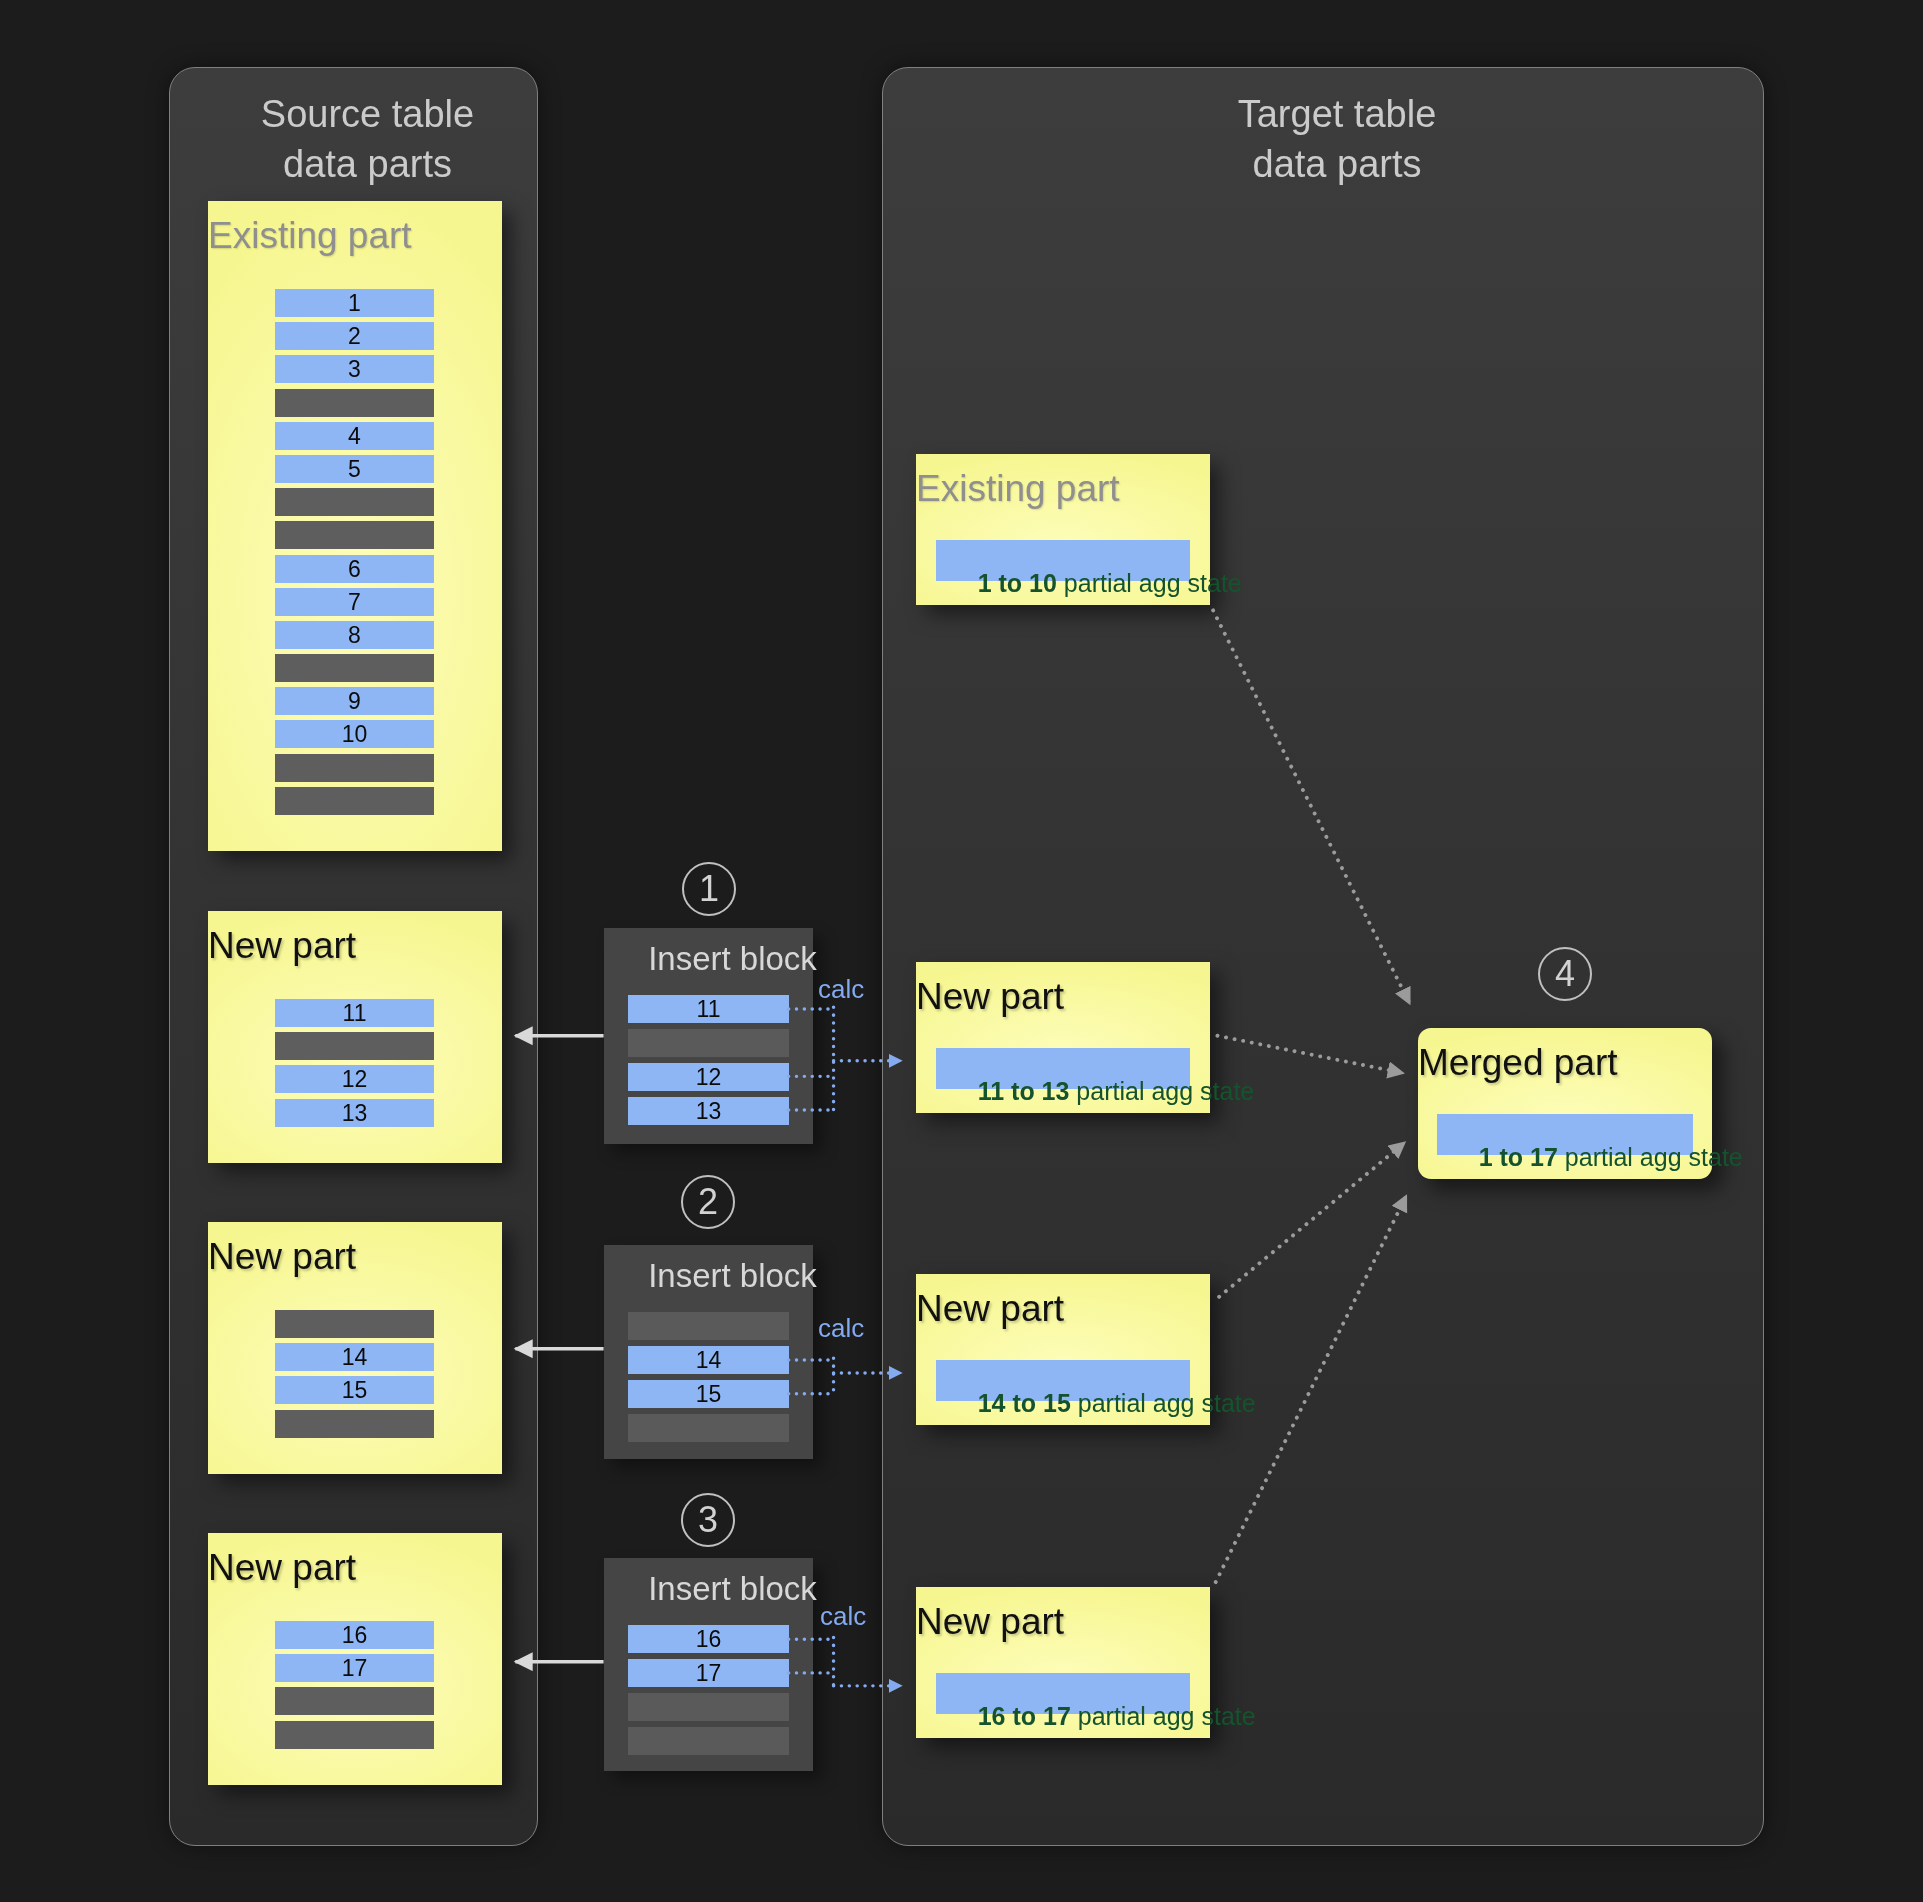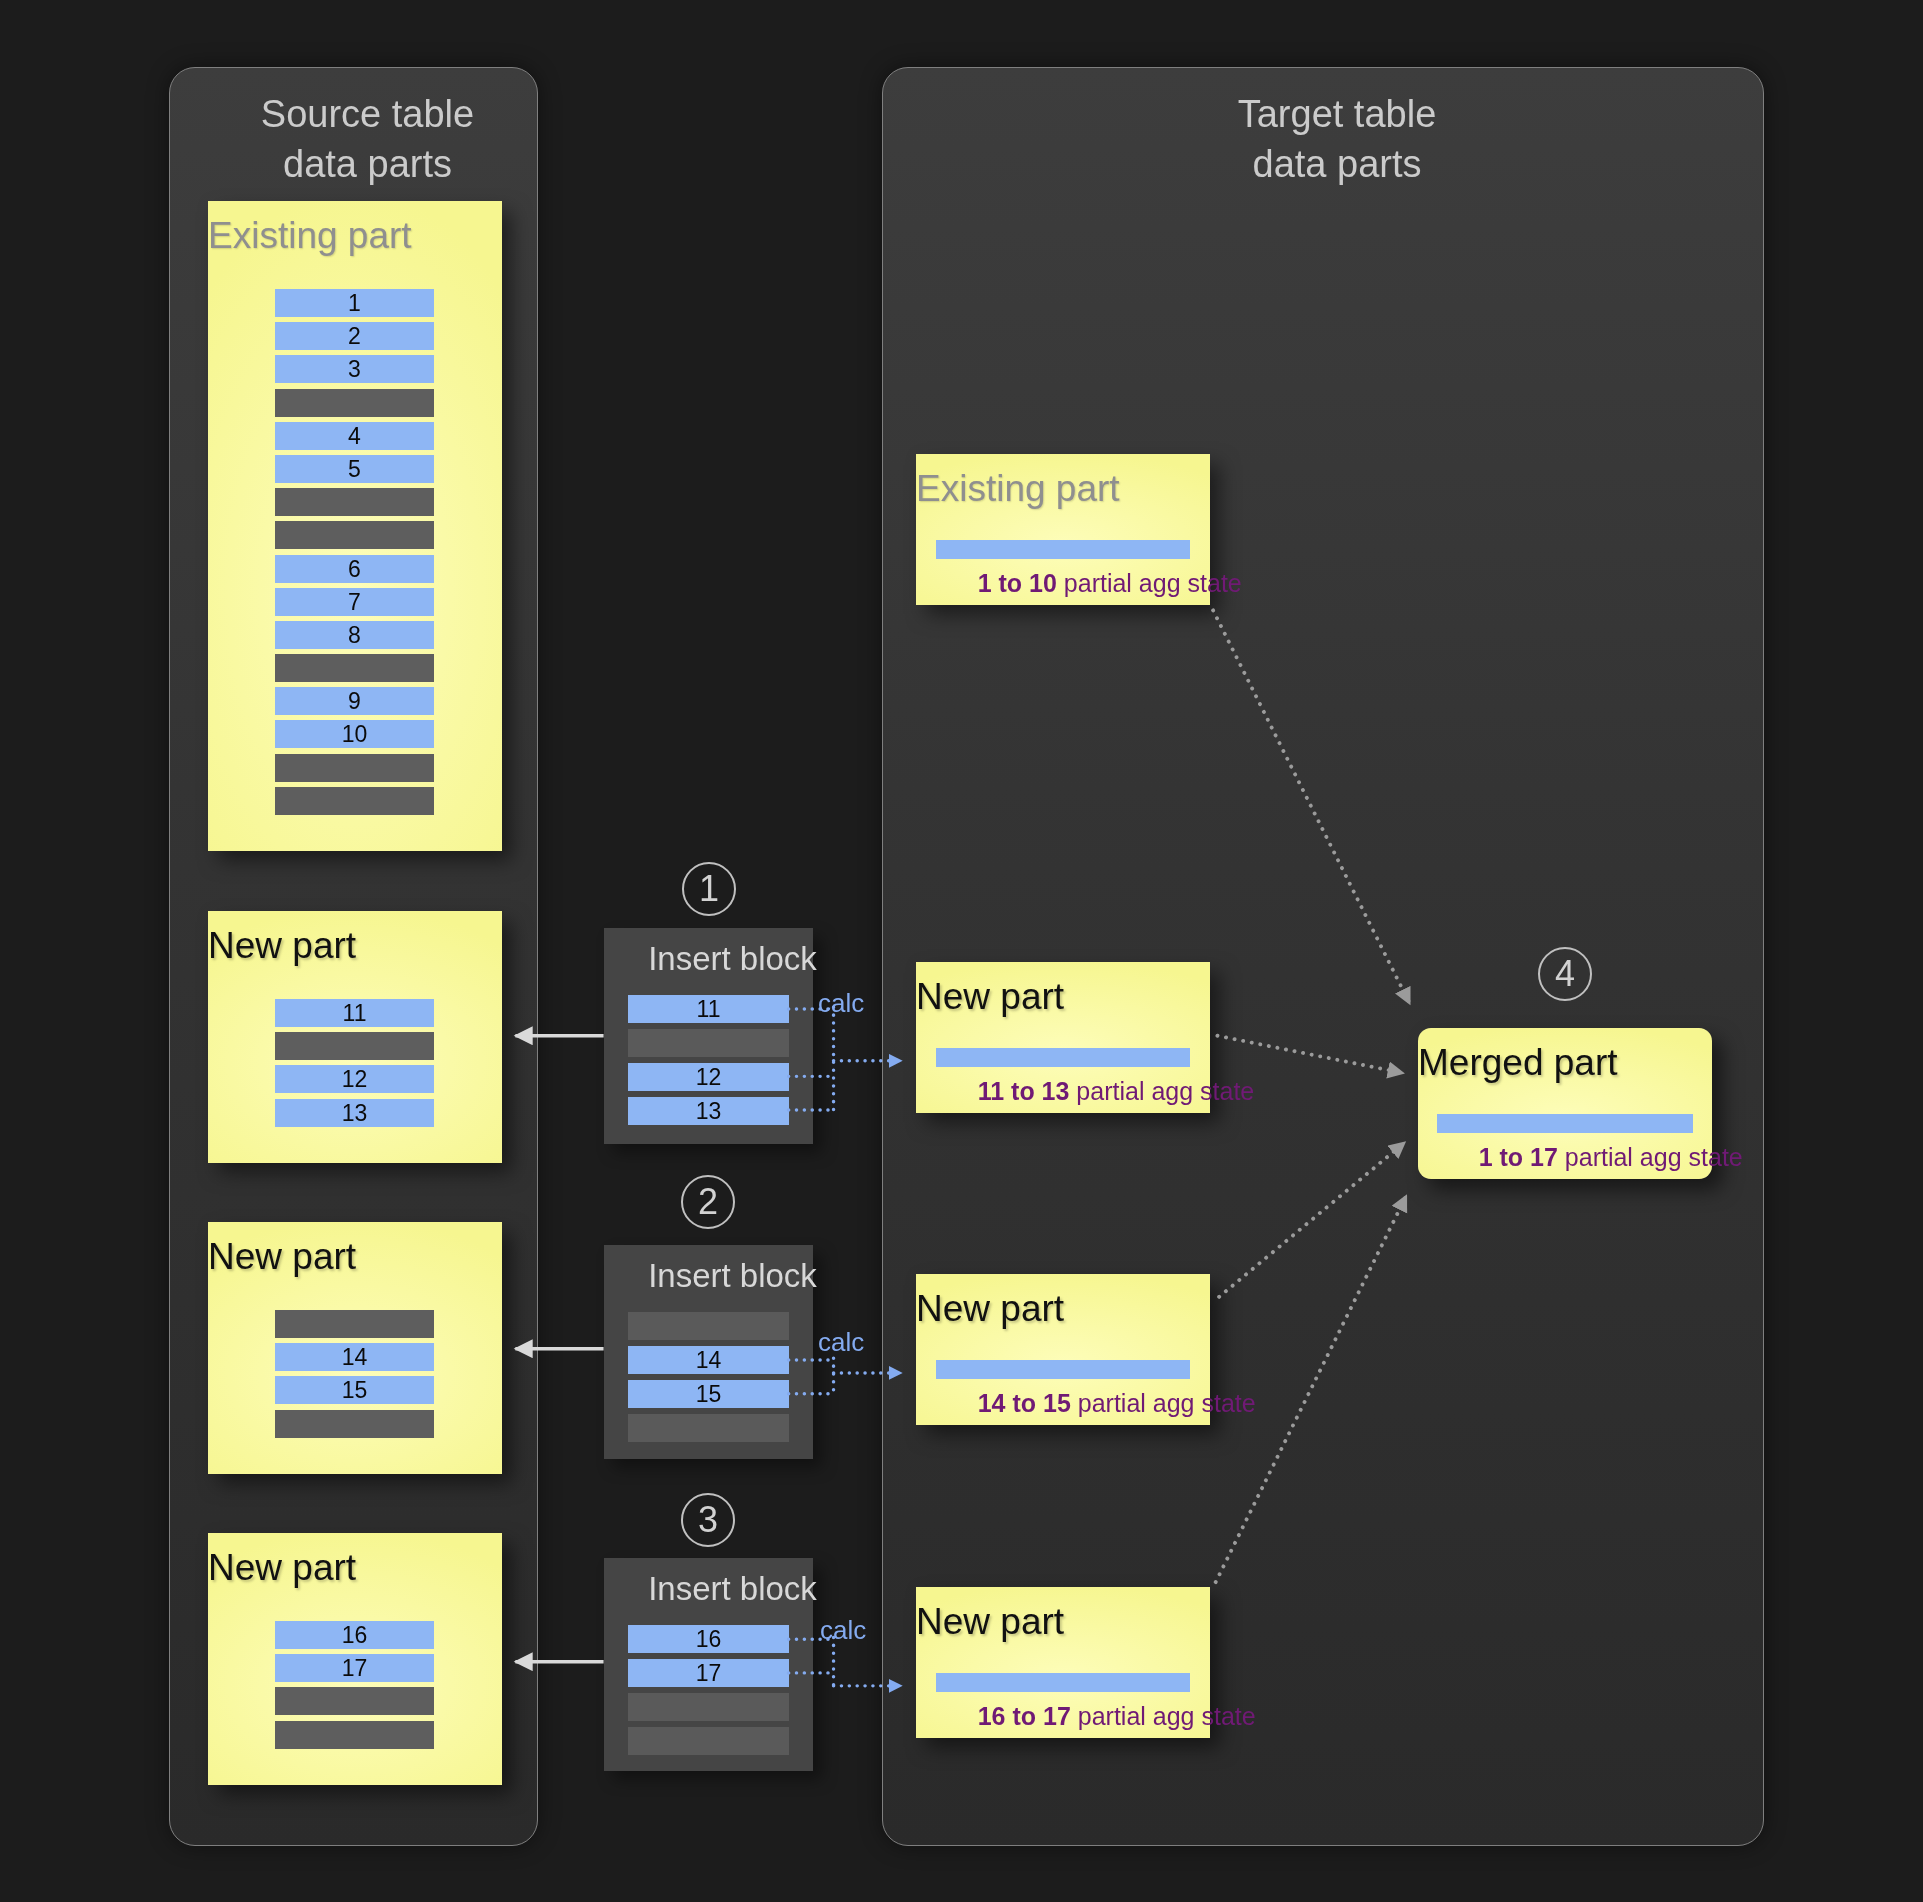--- a/index.html
+++ b/index.html
@@ -40,30 +40,30 @@
   .insert-block .row-gray{background:#5a5a5a;}
   .insert-block{
     position:absolute;width:209px;background:#454545;
     box-shadow:8.6px 8.6px 15.6px rgba(0,0,0,.4);
   }
   .insert-title{
     position:absolute;top:12px;left:0;width:100%;text-align:center;
     color:#d8d8d8;font-size:33px;font-weight:400;padding-left:24px;
   }
   .agg-bar{
-    position:absolute;top:86px;left:20px;width:254px;height:19px;background:#8eb6f4;
-    text-align:center;font-size:25px;line-height:28.5px;color:#701a75;white-space:pre;
+    position:absolute;top:86px;left:20px;width:254px;height:41px;background:#8eb6f4;
+    text-align:center;font-size:25px;line-height:28.5px;color:#14532d;white-space:pre;
   }
   .agg-range{font-weight:700;}
   .step-circle{
     position:absolute;width:54px;height:54px;border:2.6px solid #c0c0c0;border-radius:50%;
     box-sizing:border-box;display:flex;align-items:center;justify-content:center;
     color:#d2d2d2;font-size:36px;font-weight:300;
   }
-  .calc-label{position:absolute;color:#84abf0;font-size:26px;font-weight:400;margin-top:14px;}
+  .calc-label{position:absolute;color:#84abf0;font-size:26px;font-weight:400;}
   svg.overlay{position:absolute;left:0;top:0;pointer-events:none;}
 </style>
 </head>
 <body>
 
 <div class="stage">
 
   <div class="panel left">
     <div class="panel-title">
       <div>Source table</div>

